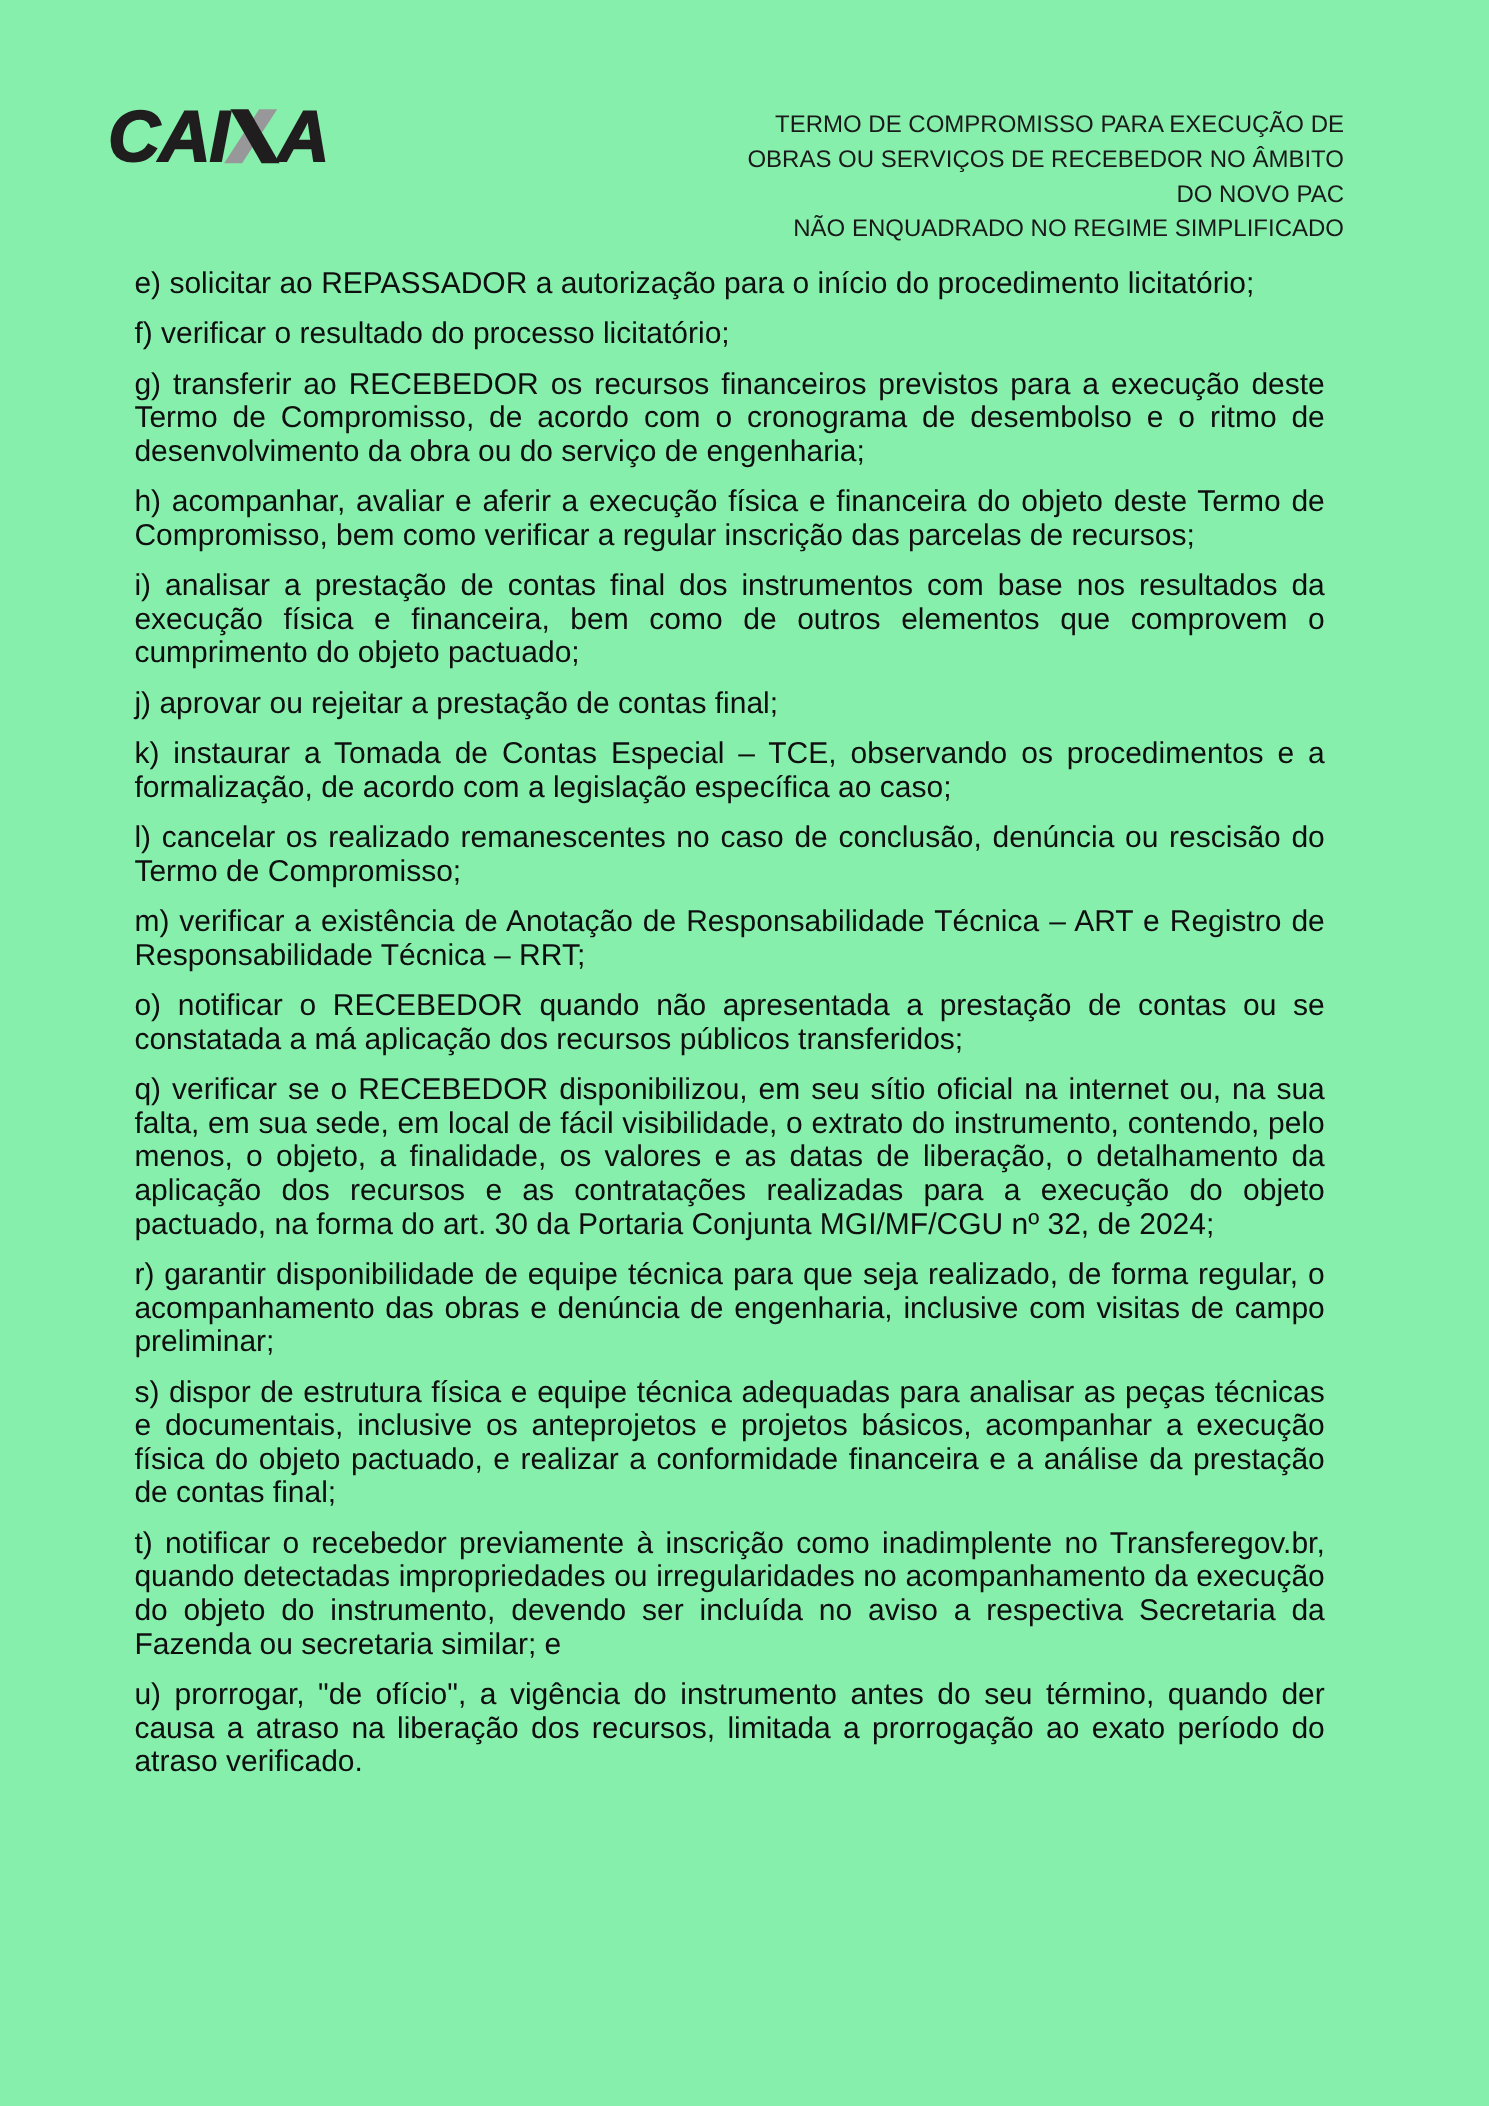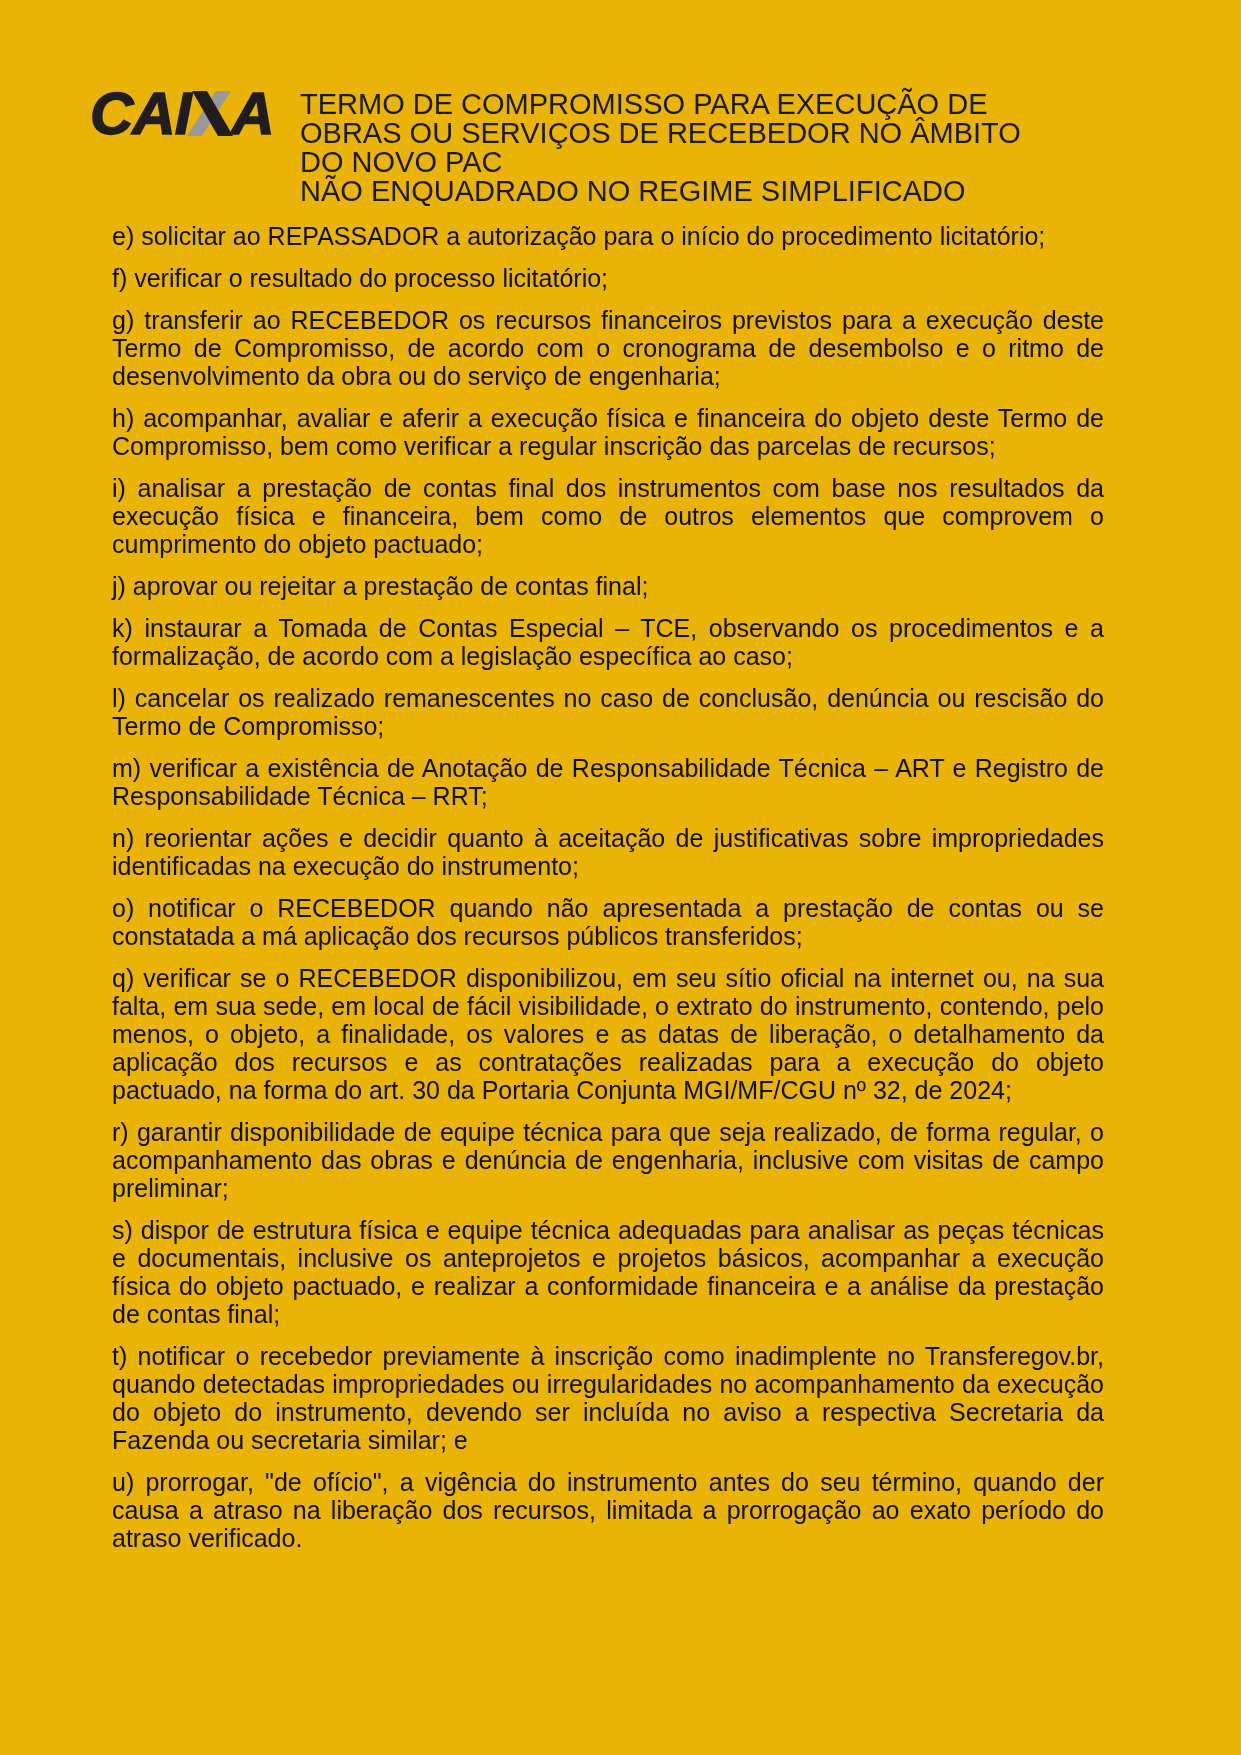--- a/index.html
+++ b/index.html
@@ -1,20 +1,20 @@
 <!DOCTYPE html>
 <html><head>
 <meta charset="utf-8">
 <style>
   html, body { margin: 0; padding: 0; background: #ffffff; }
   .page {
     position: relative;
     width: 1241px;
     height: 1755px;
-    background: #eab308;
+    background: #86efac;
     font-family: "Liberation Sans", sans-serif;
     color: #111111;
     overflow: hidden;
   }
 
   
   .logo {
     position: absolute;
     left: 90px;
     top: 84px;
@@ -42,22 +42,22 @@
     transform-origin: top left;
   }
   .logo .bar-gray  { left: 26px; background: #98989a; transform: skewX(-33deg); z-index: 1; }
   .logo .bar-black { left: 2px;  background: #1f1d1e; transform: skewX(30deg);  z-index: 2; }
 
   .doc-title {
     position: absolute;
     left: 300px;
     width: 820px;
     top: 90px;
-    text-align: left;
-    font-size: 29px;
+    text-align: right;
+    font-size: 20px;
     line-height: 29px;
     color: #1a1a1a;
   }
 
   
   .doc-body {
     position: absolute;
     left: 112px;
     right: 137px;
     top: 222px;
@@ -105,21 +105,20 @@
     <div>
         <p>e) solicitar ao REPASSADOR a autorização para o início do procedimento licitatório;</p>
         <p>f) verificar o resultado do processo licitatório;</p>
         <p>g) transferir ao RECEBEDOR os recursos financeiros previstos para a execução deste Termo de Compromisso, de acordo com o cronograma de desembolso e o ritmo de desenvolvimento da obra ou do serviço de engenharia;</p>
         <p>h) acompanhar, avaliar e aferir a execução física e financeira do objeto deste Termo de Compromisso, bem como verificar a regular inscrição das parcelas de recursos;</p>
         <p>i) analisar a prestação de contas final dos instrumentos com base nos resultados da execução física e financeira, bem como de outros elementos que comprovem o cumprimento do objeto pactuado;</p>
         <p>j) aprovar ou rejeitar a prestação de contas final;</p>
         <p>k) instaurar a Tomada de Contas Especial – TCE, observando os procedimentos e a formalização, de acordo com a legislação específica ao caso;</p>
         <p>l) cancelar os realizado remanescentes no caso de conclusão, denúncia ou rescisão do Termo de Compromisso;</p>
         <p>m) verificar a existência de Anotação de Responsabilidade Técnica – ART e Registro de Responsabilidade Técnica – RRT;</p>
-        <p>n) reorientar ações e decidir quanto à aceitação de justificativas sobre impropriedades identificadas na execução do instrumento;</p>
         <p>o) notificar o RECEBEDOR quando não apresentada a prestação de contas ou se constatada a má aplicação dos recursos públicos transferidos;</p>
         <p>q) verificar se o RECEBEDOR disponibilizou, em seu sítio oficial na internet ou, na sua falta, em sua sede, em local de fácil visibilidade, o extrato do instrumento, contendo, pelo menos, o objeto, a finalidade, os valores e as datas de liberação, o detalhamento da aplicação dos recursos e as contratações realizadas para a execução do objeto pactuado, na forma do art. 30 da Portaria Conjunta MGI/MF/CGU nº 32, de 2024;</p>
         <p>r) garantir disponibilidade de equipe técnica para que seja realizado, de forma regular, o acompanhamento das obras e denúncia de engenharia, inclusive com visitas de campo preliminar;</p>
         <p>s) dispor de estrutura física e equipe técnica adequadas para analisar as peças técnicas e documentais, inclusive os anteprojetos e projetos básicos, acompanhar a execução física do objeto pactuado, e realizar a conformidade financeira e a análise da prestação de contas final;</p>
         <p>t) notificar o recebedor previamente à inscrição como inadimplente no Transferegov.br, quando detectadas impropriedades ou irregularidades no acompanhamento da execução do objeto do instrumento, devendo ser incluída no aviso a respectiva Secretaria da Fazenda ou secretaria similar; e</p>
         <p>u) prorrogar, "de ofício", a vigência do instrumento antes do seu término, quando der causa a atraso na liberação dos recursos, limitada a prorrogação ao exato período do atraso verificado.</p>
       </div>
   </main>
 
 

